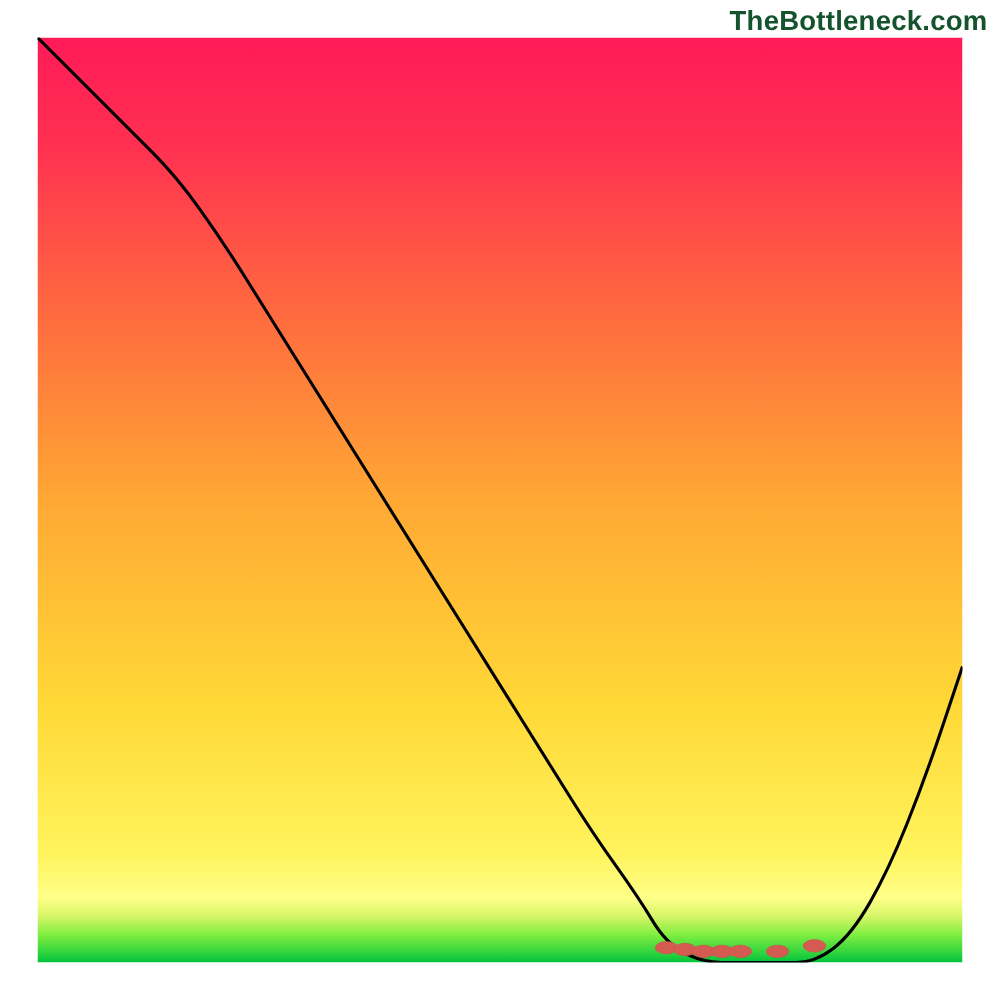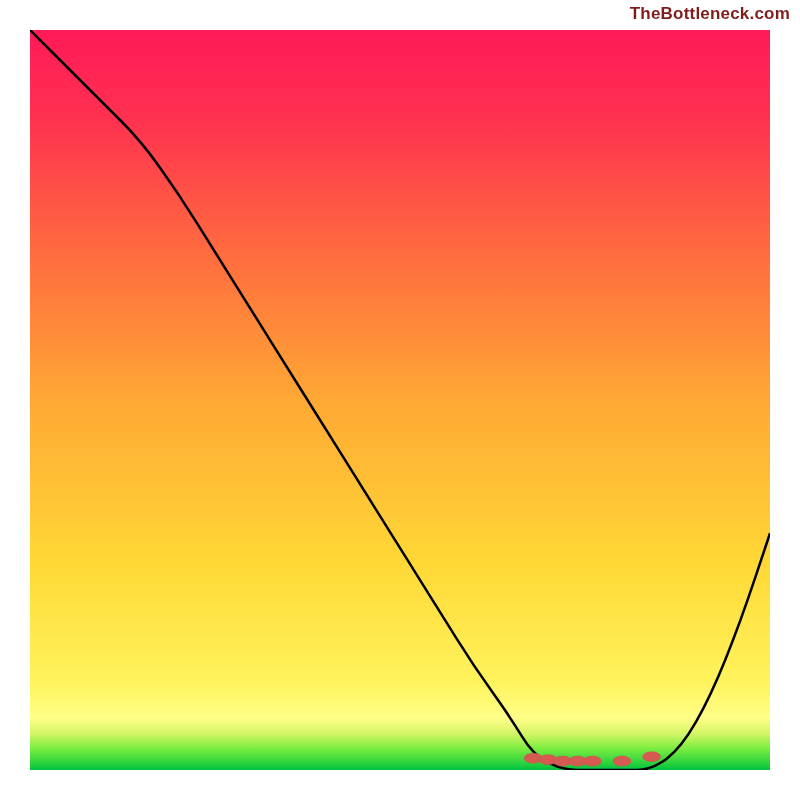--- a/index.html
+++ b/index.html
@@ -14,23 +14,23 @@
   .wrap {
     position: relative;
     width: 800px;
     height: 800px;
     background: #ffffff;
   }
   .watermark {
     position: absolute;
     top: 4px;
     right: 10px;
-    font-size: 17px;
+    font-size: 22px;
     font-weight: 600;
-    color: #7f1d1d;
+    color: #14532d;
     letter-spacing: 0.2px;
     font-family: Arial, Helvetica, sans-serif;
   }
   .plot {
     position: absolute;
     left: 30px;
     top: 30px;
     width: 740px;
     height: 740px;
   }

